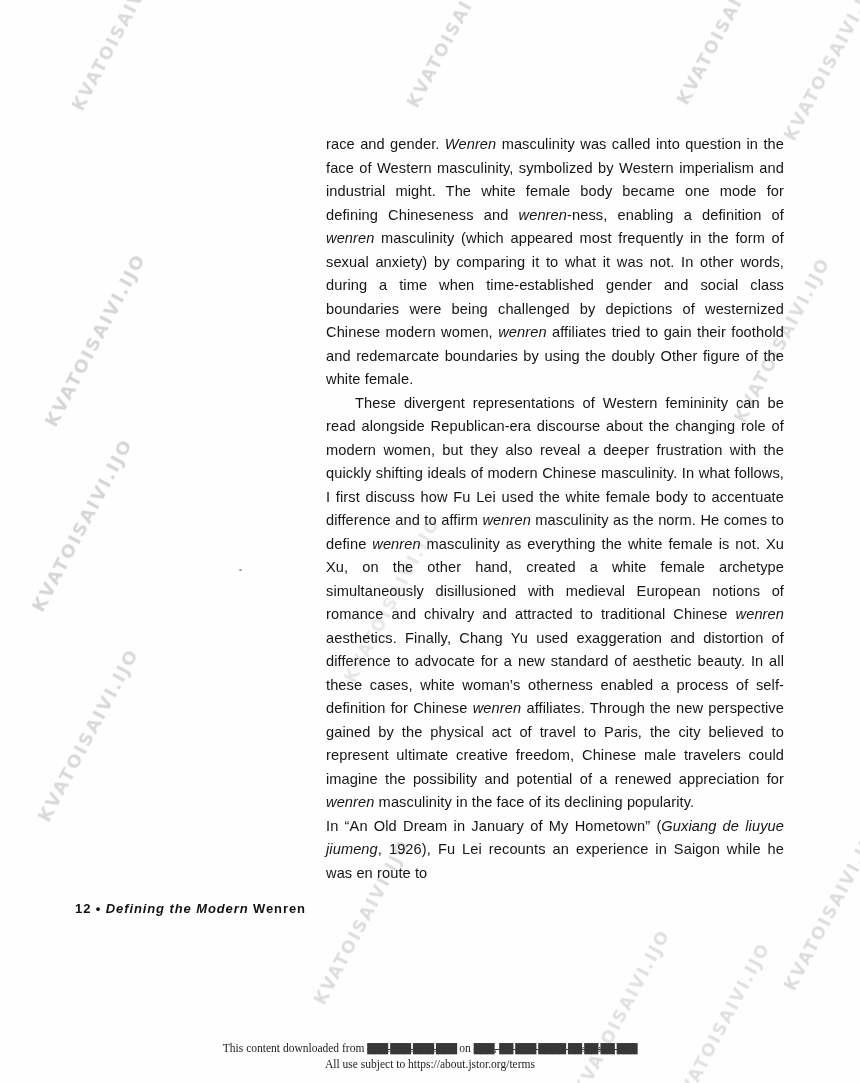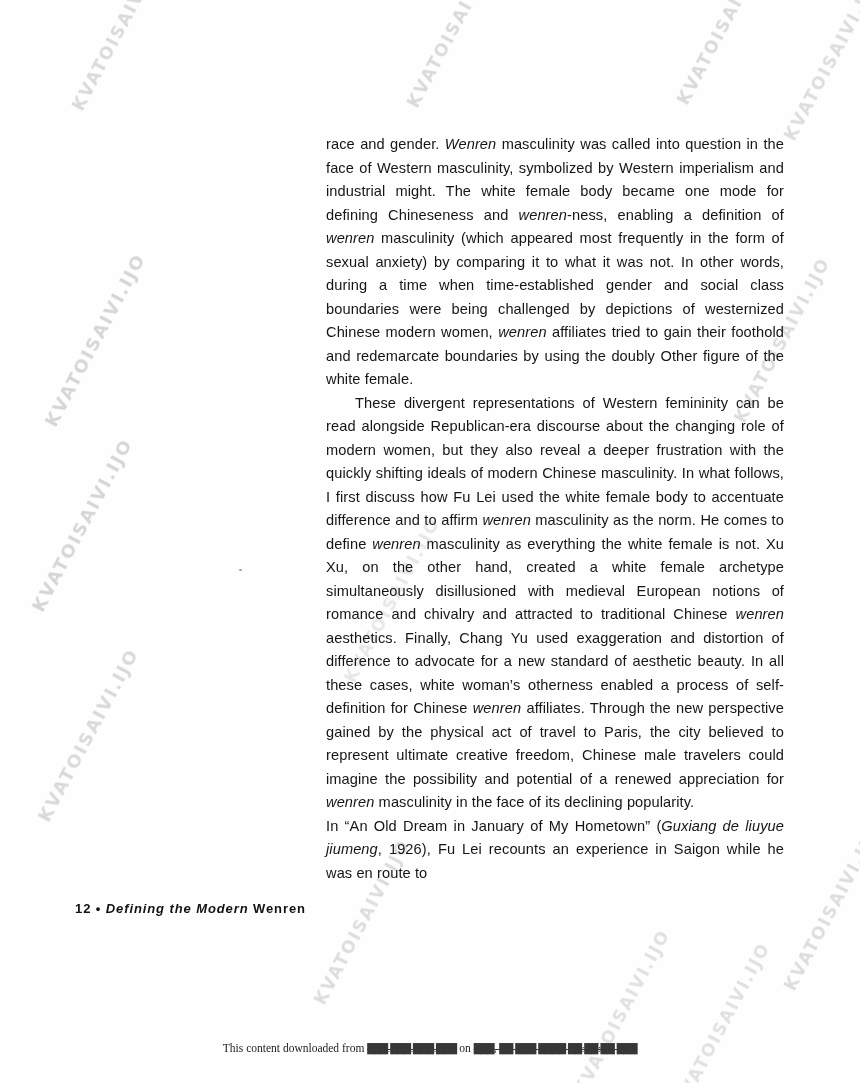--- a/index.html
+++ b/index.html
@@ -106,14 +106,15 @@
 
   <div class="textblock">
     <p><span>race and gender. </span><span class="it">Wenren</span><span> masculinity was called into question in the face of Western masculinity, symbolized by Western imperialism and industrial might. The white female body became one mode for defining Chineseness and </span><span class="it">wenren</span><span>-ness, enabling a definition of </span><span class="it">wenren</span><span> masculinity (which appeared most frequently in the form of sexual anxiety) by comparing it to what it was not. In other words, during a time when time-established gender and social class boundaries were being challenged by depictions of westernized Chinese modern women, </span><span class="it">wenren</span><span> affiliates tried to gain their foothold and redemarcate boundaries by using the doubly Other figure of the white female.</span></p>
     <p class="indented"><span>These divergent representations of Western femininity can be read alongside Republican-era discourse about the changing role of modern women, but they also reveal a deeper frustration with the quickly shifting ideals of modern Chinese masculinity. In what follows, I first discuss how Fu Lei used the white female body to accentuate difference and to affirm </span><span class="it">wenren</span><span> masculinity as the norm. He comes to define </span><span class="it">wenren</span><span> masculinity as everything the white female is not. Xu Xu, on the other hand, created a white female archetype simultaneously disillusioned with medieval European notions of romance and chivalry and attracted to traditional Chinese </span><span class="it">wenren</span><span> aesthetics. Finally, Chang Yu used exaggeration and distortion of difference to advocate for a new standard of aesthetic beauty. In all these cases, white woman’s otherness enabled a process of self-definition for Chinese </span><span class="it">wenren</span><span> affiliates. Through the new perspective gained by the physical act of travel to Paris, the city believed to represent ultimate creative freedom, Chinese male travelers could imagine the possibility and potential of a renewed appreciation for </span><span class="it">wenren</span><span> masculinity in the face of its declining popularity.</span></p>
     <p><span>In “An Old Dream in January of My Hometown” (</span><span class="it">Guxiang de liuyue jiumeng</span><span>, 1926), Fu Lei recounts an experience in Saigon while he was en route to</span></p>
   </div>
 
   <div class="running-footer"><span>12 • </span><span class="it">Defining the Modern </span><span>Wenren</span></div>
 
   <div class="jstor-line l1"><span>This content downloaded from </span><span class="redacted">███.███.███.███</span><span> on </span><span class="redacted">███, ██ ███ ████ ██:██:██ ███</span></div>
+  <div class="jstor-line l2"><span>All use subject to https://about.jstor.org/terms</span></div>
 
 </div>
 
 </body></html>

